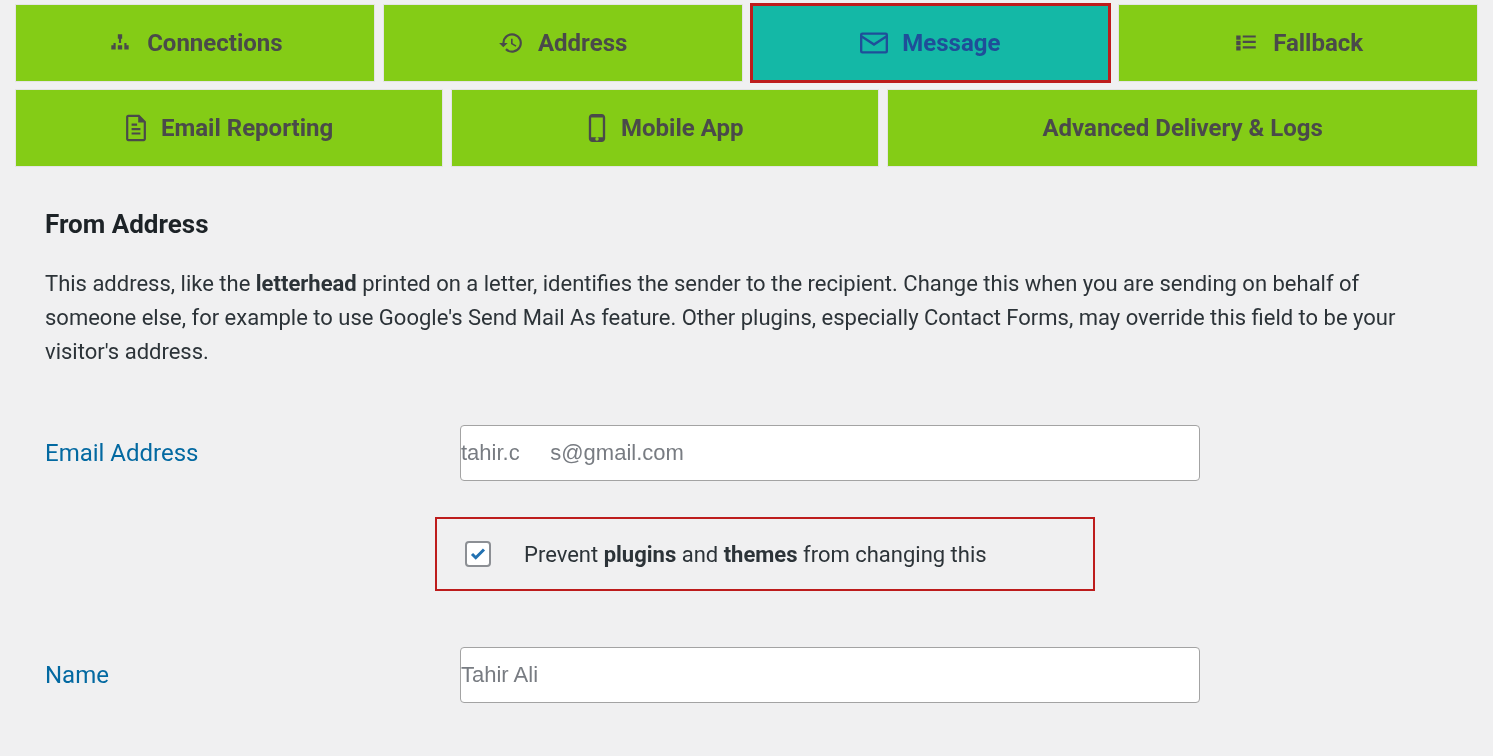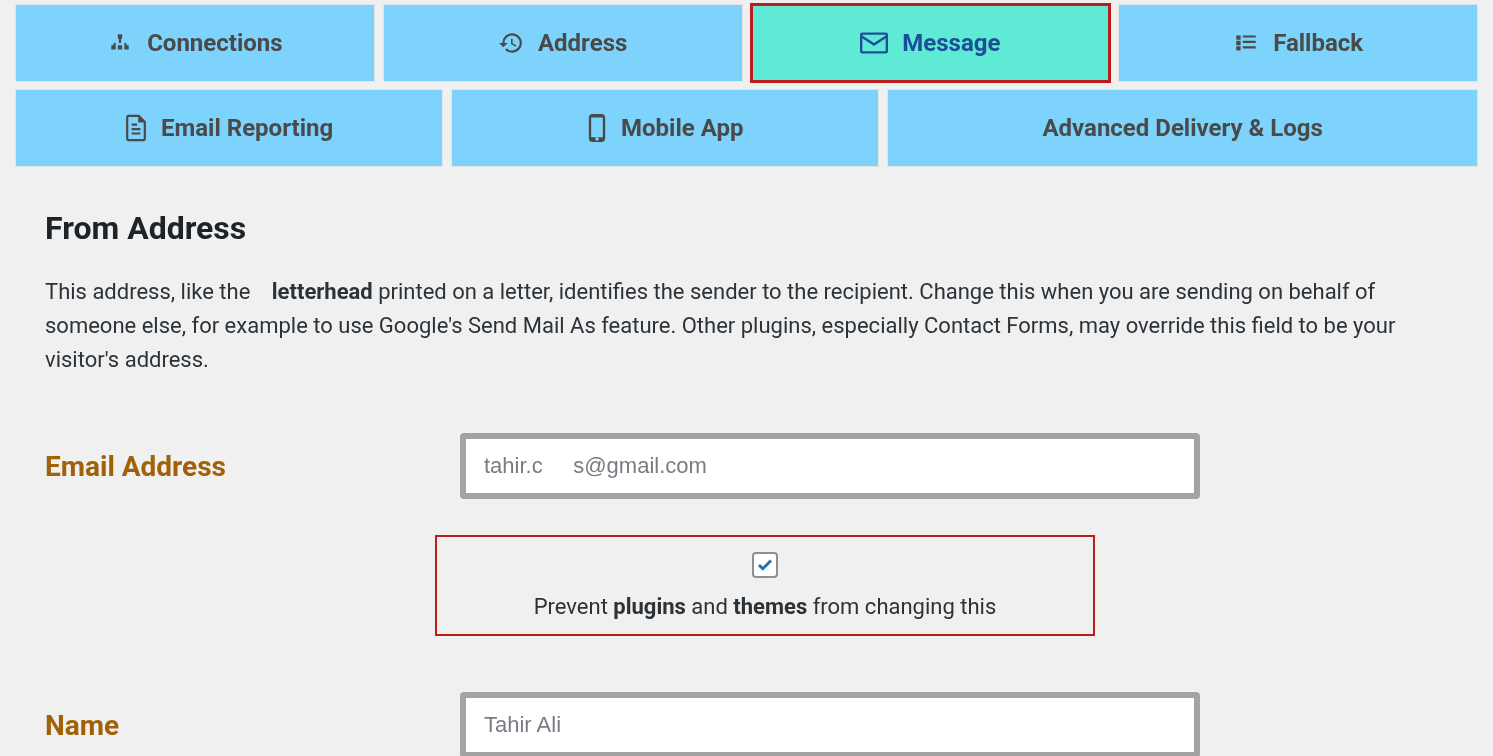--- a/index.html
+++ b/index.html
@@ -13,108 +13,107 @@
       color: #3c434a;
       padding: 4px 15px 40px 15px;
     }
     .tabs-row {
       display: flex;
       gap: 8px;
       margin-bottom: 7px;
     }
     .tab {
       flex: 1;
-      background: #7dd3fc;
+      background: #84cc16;
       border: 1px solid #e4e4e4;
       display: flex;
       align-items: center;
       justify-content: center;
       padding: 24px 10px;
       gap: 14px;
       cursor: pointer;
       font-size: 24px;
       font-weight: 700;
       color: #4a4a4a;
     }
     .tab.active {
-      background: #5eead4;
+      background: #14b8a6;
       outline: 3px solid #bd1c1c;
       outline-offset: -2px;
       color: #1f4e99;
     }
     .tab .icon {
       display: inline-flex;
       align-items: center;
       justify-content: center;
     }
     .tab.active .icon svg { fill: #1f4e99; }
     .tab .icon svg { fill: #4a4a4a; }
 
     .content {
       padding: 35px 30px 0 30px;
     }
     .section-title {
-      font-size: 32px;
+      font-size: 26px;
       font-weight: 700;
       color: #1d2327;
       margin-bottom: 28px;
     }
     .description {
       font-size: 22px;
       line-height: 1.55;
       color: #2c3338;
       margin-bottom: 56px;
       max-width: 1400px;
     }
-    .description .bold { font-weight: 700; margin-left: 16px; }
+    .description .bold { font-weight: 700; }
     .description .underline { }
 
     .form-row {
       display: flex;
       align-items: center;
       margin-bottom: 22px;
     }
     .form-label {
       width: 415px;
-      font-size: 28px;
-      font-weight: 700;
-      color: #a16207;
+      font-size: 24px;
+      font-weight: 400;
+      color: #0369a1;
       flex-shrink: 0;
     }
     .form-control-wrap {
       flex: 0 0 740px;
     }
     .text-input {
       width: 100%;
-      padding: 14px 18px;
+      padding: 14px 0;
       font-size: 22px;
-      border: 6px solid #a3a3a3;
+      border: 1px solid #a3a3a3;
       border-radius: 4px;
       background: #fff;
       color: #787c82;
     }
 
     .checkbox-row {
       display: flex;
       align-items: center;
       margin-top: 36px;
       margin-bottom: 56px;
     }
     .checkbox-spacer {
       width: 390px;
       flex-shrink: 0;
     }
     .checkbox-highlight {
       display: flex;
       align-items: center;
-      gap: 16px;
+      gap: 33px;
       border: 2px solid #bd1c1c;
-      padding: 15px 28px;
+      padding: 22px 28px;
       width: 660px;
-      flex-direction: column;
     }
     .checkbox {
       width: 26px;
       height: 26px;
       border: 2px solid #8c8f94;
       border-radius: 4px;
       background: #fff;
       display: inline-flex;
       align-items: center;
       justify-content: center;

